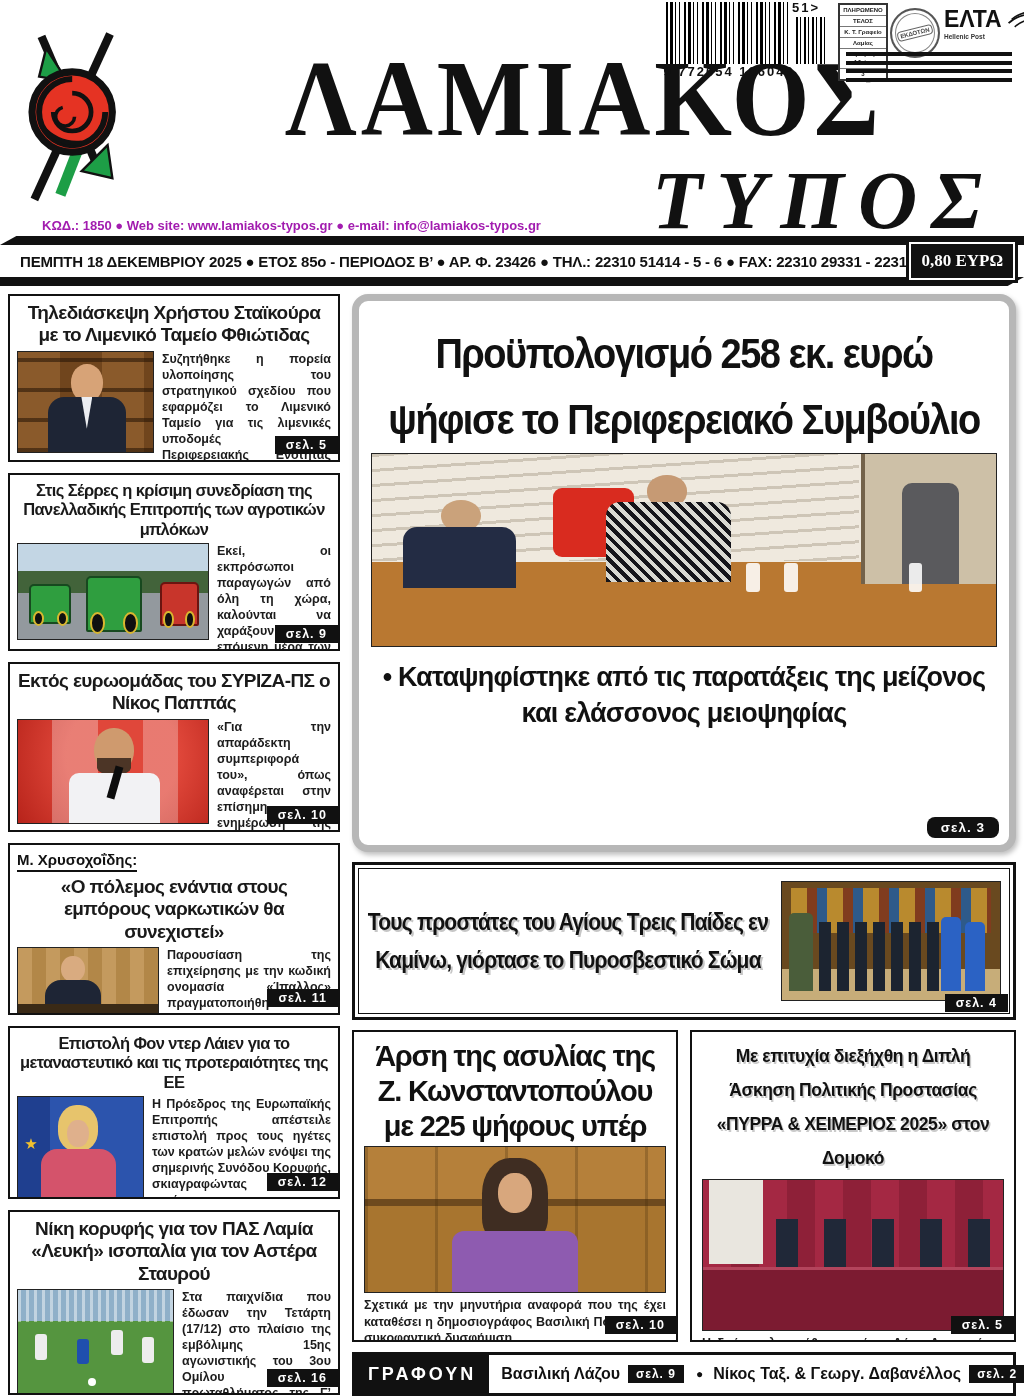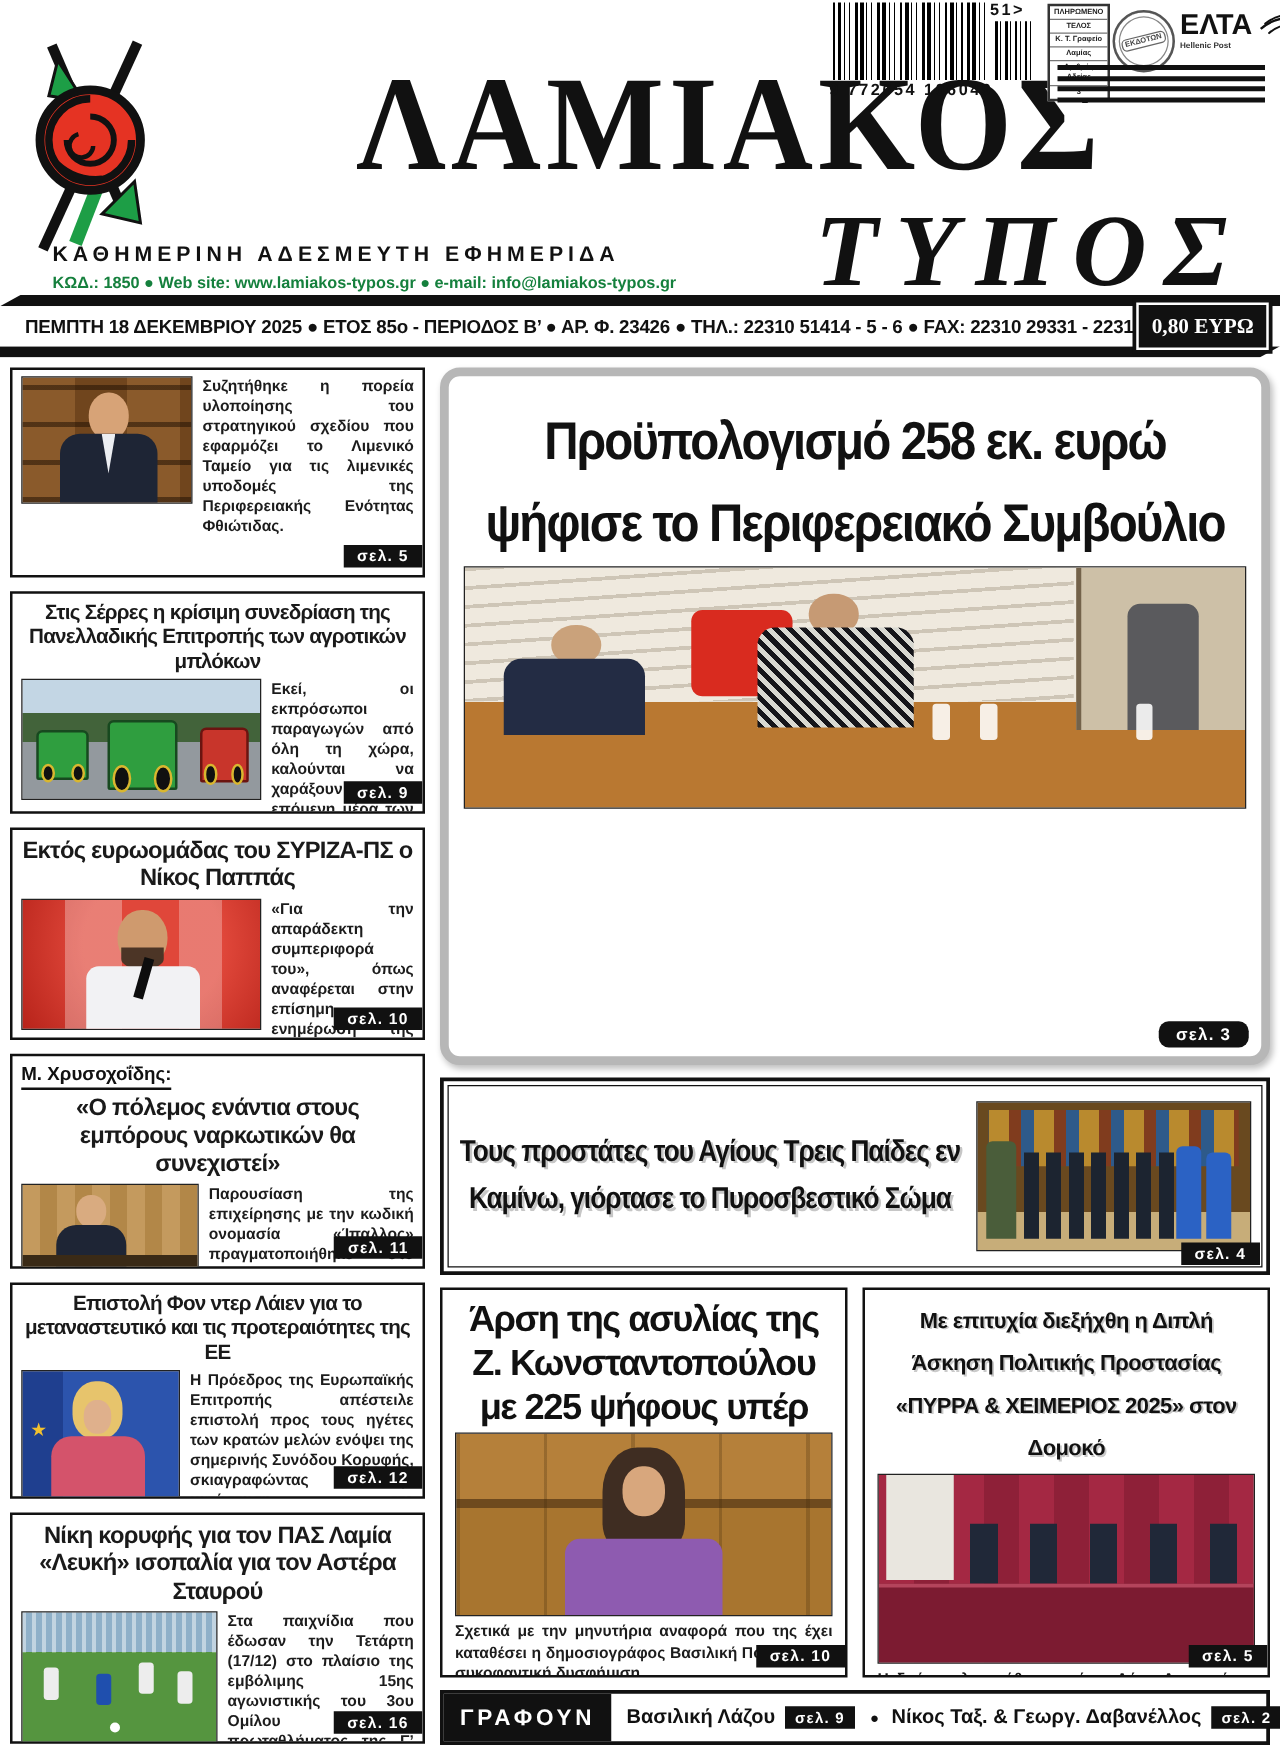--- a/index.html
+++ b/index.html
@@ -8,21 +8,21 @@
 
   
   .masthead{position:relative;height:236px}
   .rose{position:absolute;left:6px;top:20px;width:130px;height:196px}
   .title-main{position:absolute;left:150px;right:6px;top:40px;margin:0;
       font:bold 100px "Liberation Serif",serif;text-align:center;letter-spacing:4px;line-height:1.1;
       transform:scaleY(1.08);transform-origin:top center;white-space:nowrap}
   .title-sub{position:absolute;right:16px;top:142px;margin:12px;
       font:bold italic 82px "Liberation Serif",serif;letter-spacing:14px;white-space:nowrap}
   .tagline{position:absolute;left:42px;top:194px;font-size:17px;font-weight:bold;letter-spacing:4px}
-  .infoline{position:absolute;left:42px;top:218px;font-size:13px;font-weight:bold;color:#15803d}
+  .infoline{position:absolute;left:42px;top:218px;font-size:13px;font-weight:bold;color:#a21caf}
 
   .bc{position:absolute;left:666px;top:2px;width:126px;height:62px;
       background:repeating-linear-gradient(90deg,#000 0 2px,#fff 2px 4px,#000 4px 7px,#fff 7px 9px,#000 9px 10px,#fff 10px 13px,#000 13px 14px,#fff 14px 18px)}
   .bc-num{position:absolute;left:656px;top:64px;width:146px;text-align:center;
       font-size:13px;font-weight:bold;letter-spacing:2px}
   .bc-addon-txt{position:absolute;left:792px;top:0;font-size:13px;font-weight:bold;letter-spacing:2px}
   .bc-addon{position:absolute;left:796px;top:17px;width:30px;height:47px;
       background:repeating-linear-gradient(90deg,#000 0 2px,#fff 2px 4px,#000 4px 5px,#fff 5px 8px)}
 
   .stamp{position:absolute;left:838px;top:3px;width:46px;border:2px solid #333;text-align:center;
@@ -215,21 +215,20 @@
       <path d="M60 104 L46 140" stroke="#1d9e46" stroke-width="9" fill="none"></path>
       <circle cx="56" cy="70" r="34" fill="#e53323" stroke="#111" stroke-width="6"></circle>
       <path d="M56 42 a28 28 0 1 0 28 28" fill="none" stroke="#111" stroke-width="5"></path>
       <path d="M56 54 a16 16 0 1 1 -16 16" fill="none" stroke="#111" stroke-width="4"></path>
       <path d="M48 66 a8 8 0 1 0 10 8" fill="none" stroke="#111" stroke-width="3"></path>
       <path d="M30 82 q14 16 34 14" fill="none" stroke="#111" stroke-width="4"></path>
     </svg>
 
     <h1 class="title-main">ΛΑΜΙΑΚΟΣ</h1>
     <div class="title-sub">ΤΥΠΟΣ</div>
-    <div class="tagline">ΚΑΘΗΜΕΡΙΝΗ ΑΔΕΣΜΕΥΤΗ ΕΦΗΜΕΡΙΔΑ</div>
     <div class="infoline">ΚΩΔ.: 1850 ● Web site: www.lamiakos-typos.gr ● e-mail: info@lamiakos-typos.gr</div>
 
     <div class="bc"></div>
     <div class="bc-num">9 772654 106049</div>
     <div class="bc-addon-txt">51&gt;</div>
     <div class="bc-addon"></div>
 
     <div class="stamp">
       <div class="l">ΠΛΗΡΩΜΕΝΟ</div>
       <div class="l">ΤΕΛΟΣ</div>
@@ -267,20 +266,21 @@
     <div class="dl-strip">ΠΕΜΠΤΗ 18 ΔΕΚΕΜΒΡΙΟΥ 2025 ● ΕΤΟΣ 85ο - ΠΕΡΙΟΔΟΣ Β’ ● ΑΡ. Φ. 23426 ● ΤΗΛ.: 22310 51414 - 5 - 6 ● FAX: 22310 29331 - 22310 51418</div>
     <div class="dl-bar bot"></div>
     <div class="price">0,80 ΕΥΡΩ</div>
   </div>
 
   <div class="content">
 
     <div class="col-left">
 
       <article class="box" style="height:168px">
+        <h2 class="lhead">Τηλεδιάσκεψη Χρήστου Σταϊκούρα με το Λιμενικό Ταμείο Φθιώτιδας</h2>
         <div class="row">
           <div class="photo p1">
               <i class="head"></i>
               <i class="suit"></i>
             </div>
           <p class="body">Συζητήθηκε η πορεία υλοποίησης του στρατηγικού σχεδίου που εφαρμόζει το Λιμενικό Ταμείο για τις λιμενικές υποδομές της Περιφερειακής Ενότητας Φθιώτιδας.</p>
         </div>
         <span class="pg">σελ. 5</span>
       </article>
 
@@ -358,20 +358,21 @@
           <i class="m1h"></i>
             <i class="m1s"></i>
           <i class="chair"></i>
           <i class="m2h"></i>
             <i class="m2s"></i>
           <i class="vt"></i>
           <i class="bt1"></i>
             <i class="bt2"></i>
             <i class="bt3"></i>
         </div>
+        <div class="main-bullet">• Καταψηφίστηκε από τις παρατάξεις της μείζονος και ελάσσονος μειοψηφίας</div>
         <span class="pg round">σελ. 3</span>
       </section>
 
       <section class="fire-banner">
         <h2 class="fire-head">Τους προστάτες του Αγίους Τρεις Παίδες εν Καμίνω, γιόρτασε το Πυροσβεστικό Σώμα</h2>
         <div class="photo pf fire-photo">
           <i class="g0"></i>
             <i class="g1"></i>
           <i class="g3"></i>
             <i class="g2"></i>

